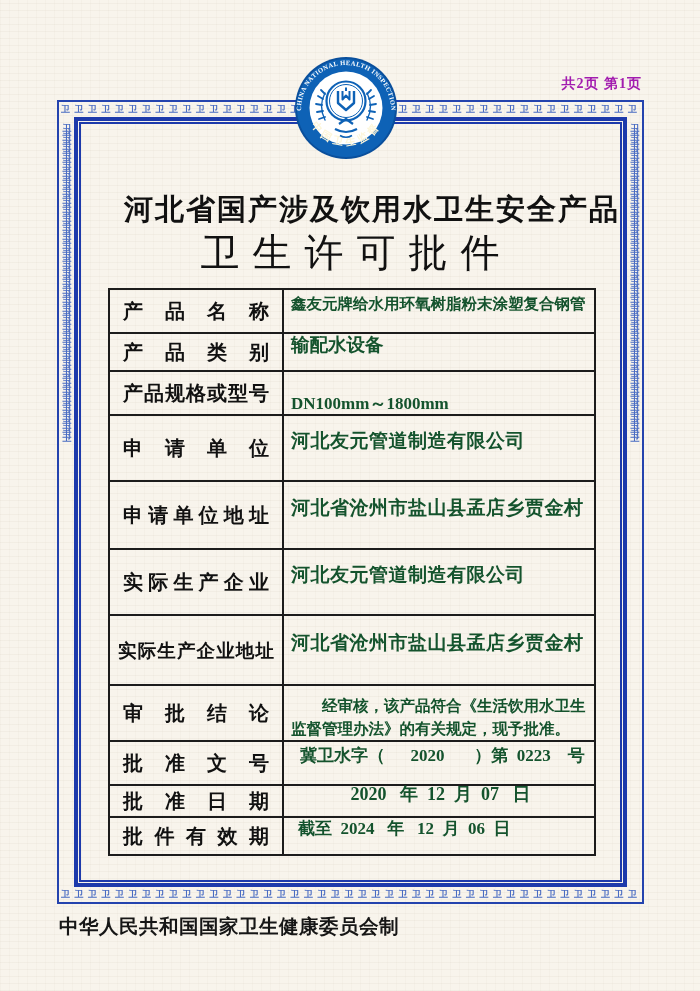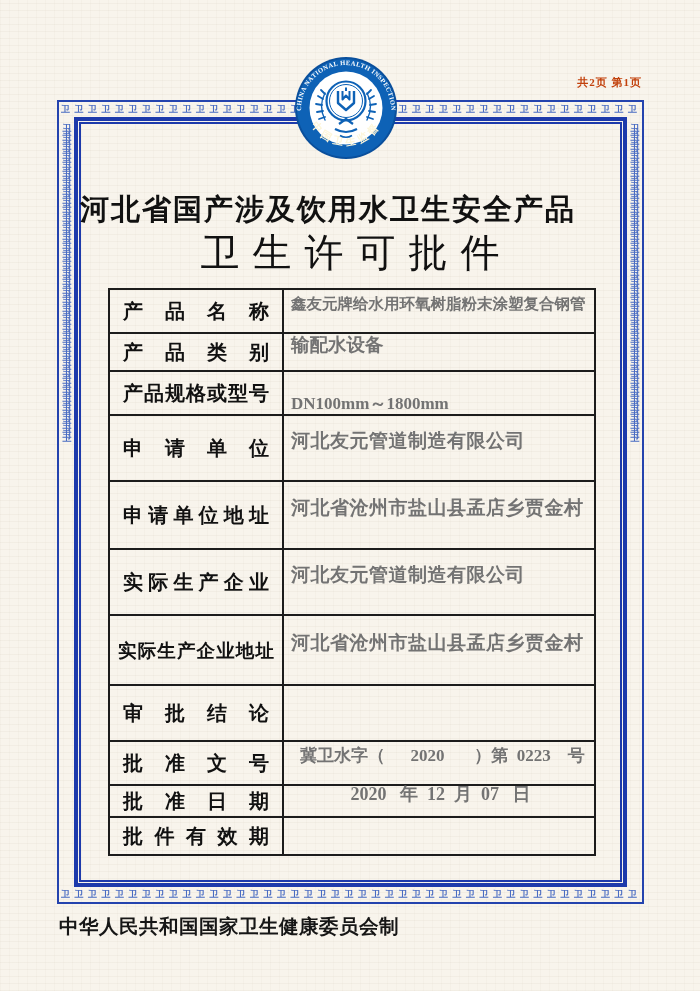--- a/index.html
+++ b/index.html
@@ -11,21 +11,21 @@
     background-image:
       repeating-linear-gradient(0deg, rgba(205,195,178,0.14) 0 1px, transparent 1px 7px),
       repeating-linear-gradient(90deg, rgba(210,200,184,0.10) 0 1px, transparent 1px 9px);
     font-family:"Liberation Serif","DejaVu Serif",serif;
     color:#141414;
     overflow:hidden;
   }
 
   .page-info {
     position:absolute; top:75px; right:58px;
-    font-size:11px; font-weight:bold; letter-spacing:1px; color:#c2410c;
+    font-size:14px; font-weight:bold; letter-spacing:1px; color:#a21caf;
   }
 
   
   .frame {
     position:absolute; left:57px; top:100px; width:587px; height:804px;
     border:2px solid #2443ae;
   }
   .pstrip {
     position:absolute; overflow:hidden;
     color:#4a6cc2; font-size:9px; font-weight:bold;
@@ -47,21 +47,21 @@
     position:absolute; inset:1px;
     border:2px solid #1d3aab;
   }
 
   
   .seal { position:absolute; left:294px; top:56px; width:104px; height:104px; }
 
   
   .title1 {
     position:absolute; left:80px; right:80px; top:190px;
-    text-align:left; font-size:29px; font-weight:bold; letter-spacing:2px; color:#111;
+    text-align:right; font-size:29px; font-weight:bold; letter-spacing:2px; color:#111;padding-left:8px;
   }
   .title2 {
     position:absolute; left:80px; right:80px; top:226px;
     text-align:center; font-size:39px; font-weight:normal; letter-spacing:13px; text-indent:13px; color:#111;
   }
 
   
   .cert-table {
     position:absolute; left:108px; top:288px; width:488px;
     border:2px solid #1c1c1c;
@@ -72,21 +72,21 @@
   .t-label {
     width:174px; flex:0 0 174px;
     border-right:2px solid #1c1c1c;
     display:flex; align-items:center; justify-content:space-between;
     padding:0 13px;
     font-size:20px; font-weight:bold; color:#111;
   }
   .t-value {
     flex:1; display:flex; align-items:center;
     padding:0 4px 13px 7px;
-    font-size:18px; font-weight:bold; color:#737373;
+    font-size:18px; font-weight:bold; color:#14532d;
     white-space:pre-wrap; line-height:1.3;
   }
   .t-row:nth-child(1)  { height:42px; }
   .t-row:nth-child(2)  { height:38px; }
   .t-row:nth-child(3)  { height:44px; }
   .t-row:nth-child(4)  { height:66px; }
   .t-row:nth-child(5)  { height:68px; }
   .t-row:nth-child(6)  { height:66px; }
   .t-row:nth-child(7)  { height:70px; }
   .t-row:nth-child(8)  { height:56px; }
@@ -239,20 +239,22 @@
       </div>
       <div class="t-value">河北省沧州市盐山县孟店乡贾金村</div>
     </div>
     <div class="t-row">
       <div class="t-label">
         <span>审</span>
         <span>批</span>
         <span>结</span>
         <span>论</span>
       </div>
+      <div class="t-value">经审核，该产品符合《生活饮用水卫生
+监督管理办法》的有关规定，现予批准。</div>
     </div>
     <div class="t-row">
       <div class="t-label">
         <span>批</span>
         <span>准</span>
         <span>文</span>
         <span>号</span>
       </div>
       <div class="t-value">冀卫水字（      2020       ）第  0223    号</div>
     </div>
@@ -266,16 +268,17 @@
       <div class="t-value">2020   年  12  月  07   日</div>
     </div>
     <div class="t-row">
       <div class="t-label">
         <span>批</span>
         <span>件</span>
         <span>有</span>
         <span>效</span>
         <span>期</span>
       </div>
+      <div class="t-value">截至  2024   年   12  月  06  日</div>
     </div>
   </div>
 
 <div class="footer">中华人民共和国国家卫生健康委员会制</div>
 
 </body></html>

